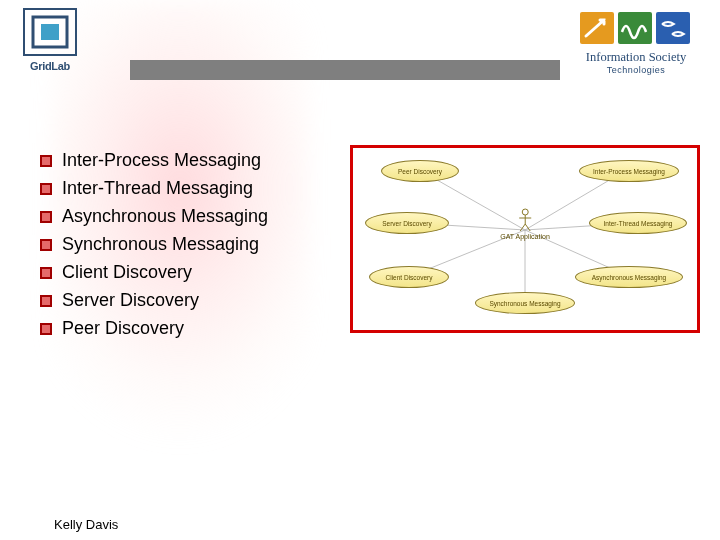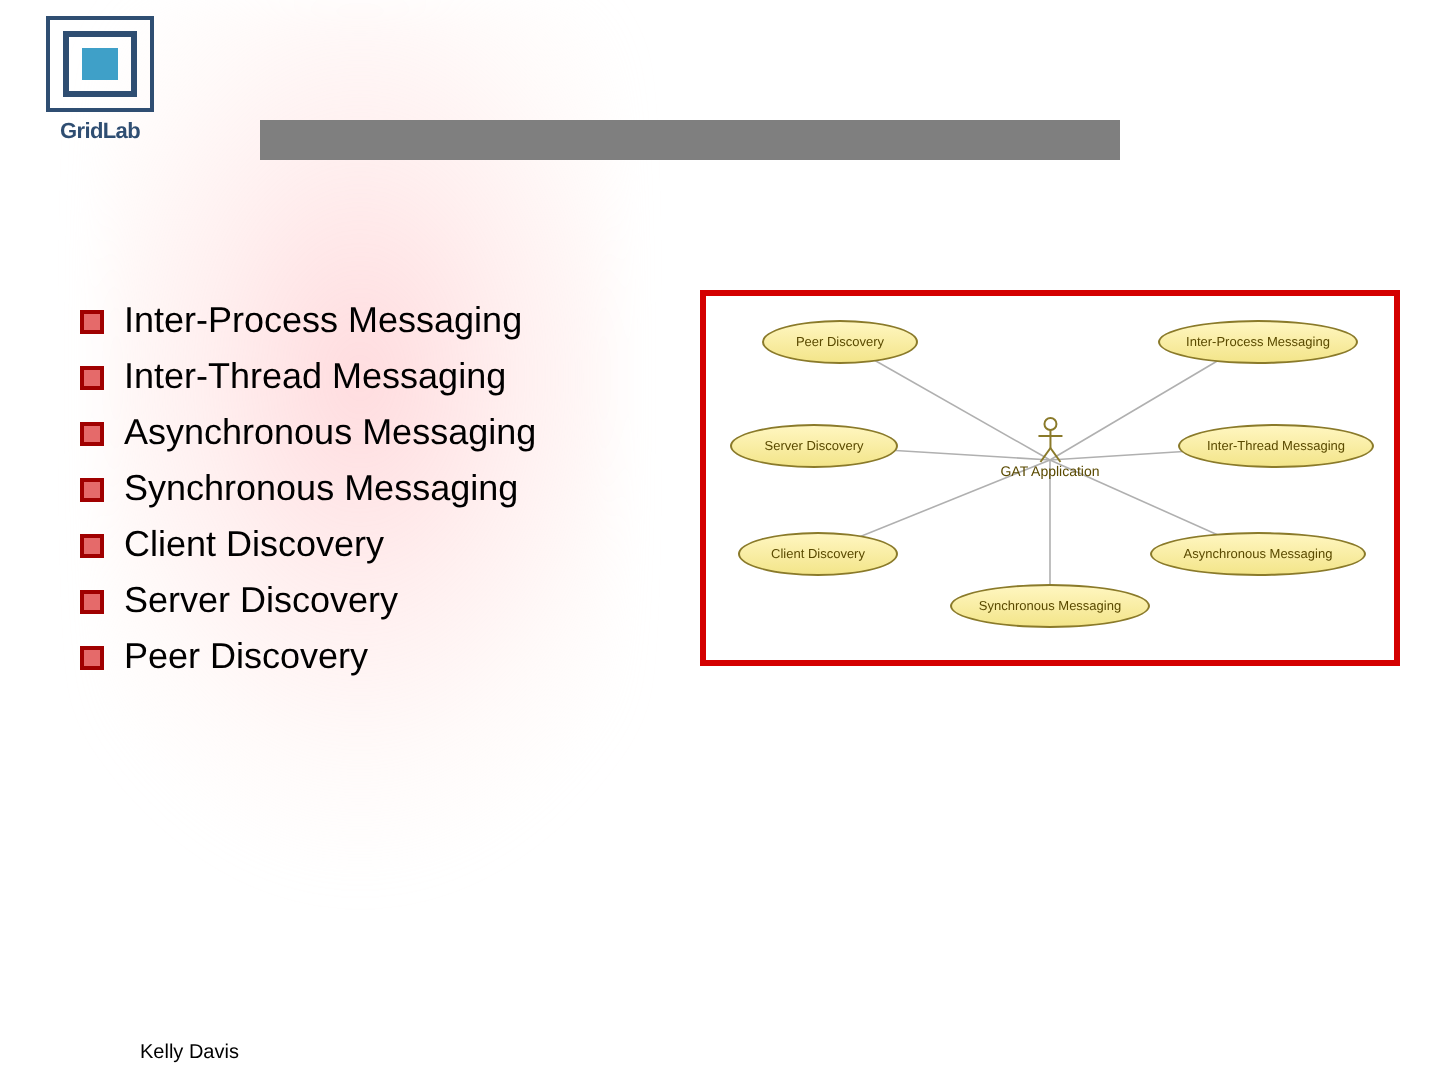--- a/index.html
+++ b/index.html
@@ -166,23 +166,23 @@
     margin-top: 1px;
     white-space: nowrap;
   }
   .conn {
     stroke: #b0b0b0;
     stroke-width: 0.8;
   }
 
   .footer {
     position: absolute;
-    left: 44px;
+    left: 28px;
     bottom: 8px;
-    font-size: 10px;
+    font-size: 13px;
     color: #000;
     padding-left: 26px;
   }
 </style>
 </head>
 <body>
 
 <div class="bg-blur"></div>
 
 <div class="header">
@@ -193,20 +193,32 @@
         <rect x="0" y="0" width="54" height="48" fill="none" stroke="#2f4e72" stroke-width="4"></rect>
         <rect x="10" y="9" width="34" height="30" fill="none" stroke="#2f4e72" stroke-width="3"></rect>
         <rect x="18" y="16" width="18" height="16" fill="#3fa0c8"></rect>
       </svg>
     </div>
     <div class="label">GridLab</div>
   </div>
 
   <div class="title-bar"></div>
 
+  <div class="logo-right">
+    <svg width="120" height="40" viewBox="0 0 120 40">
+      <rect x="4" y="4" width="34" height="32" rx="2" fill="#e59a1f"></rect>
+      <rect x="42" y="4" width="34" height="32" rx="2" fill="#3a8a3a"></rect>
+      <rect x="80" y="4" width="34" height="32" rx="2" fill="#2a5fb0"></rect>
+      <path d="M10 28 L28 12 M24 12 L28 12 L28 16" stroke="#fff" stroke-width="3" fill="none" stroke-linecap="round"></path>
+      <path d="M46 24 Q50 12 54 24 T62 24 T70 24" stroke="#fff" stroke-width="2.5" fill="none"></path>
+      <path d="M86 16 Q92 12 98 16 Q92 20 86 16 M96 26 Q102 22 108 26 Q102 30 96 26" stroke="#fff" stroke-width="2" fill="none"></path>
+    </svg>
+    <div class="label">Information Society</div>
+    <div class="sub">Technologies</div>
+  </div>
 
 </div>
 
 <div class="body-area">
 
   <div class="bullets">
     <div class="bullet-item">
       <svg class="bullet-icon" viewBox="0 0 12 12">
           <rect x="0" y="0" width="12" height="12" fill="#a00000"></rect>
           <rect x="2" y="2" width="8" height="8" fill="#e56a6a"></rect>

